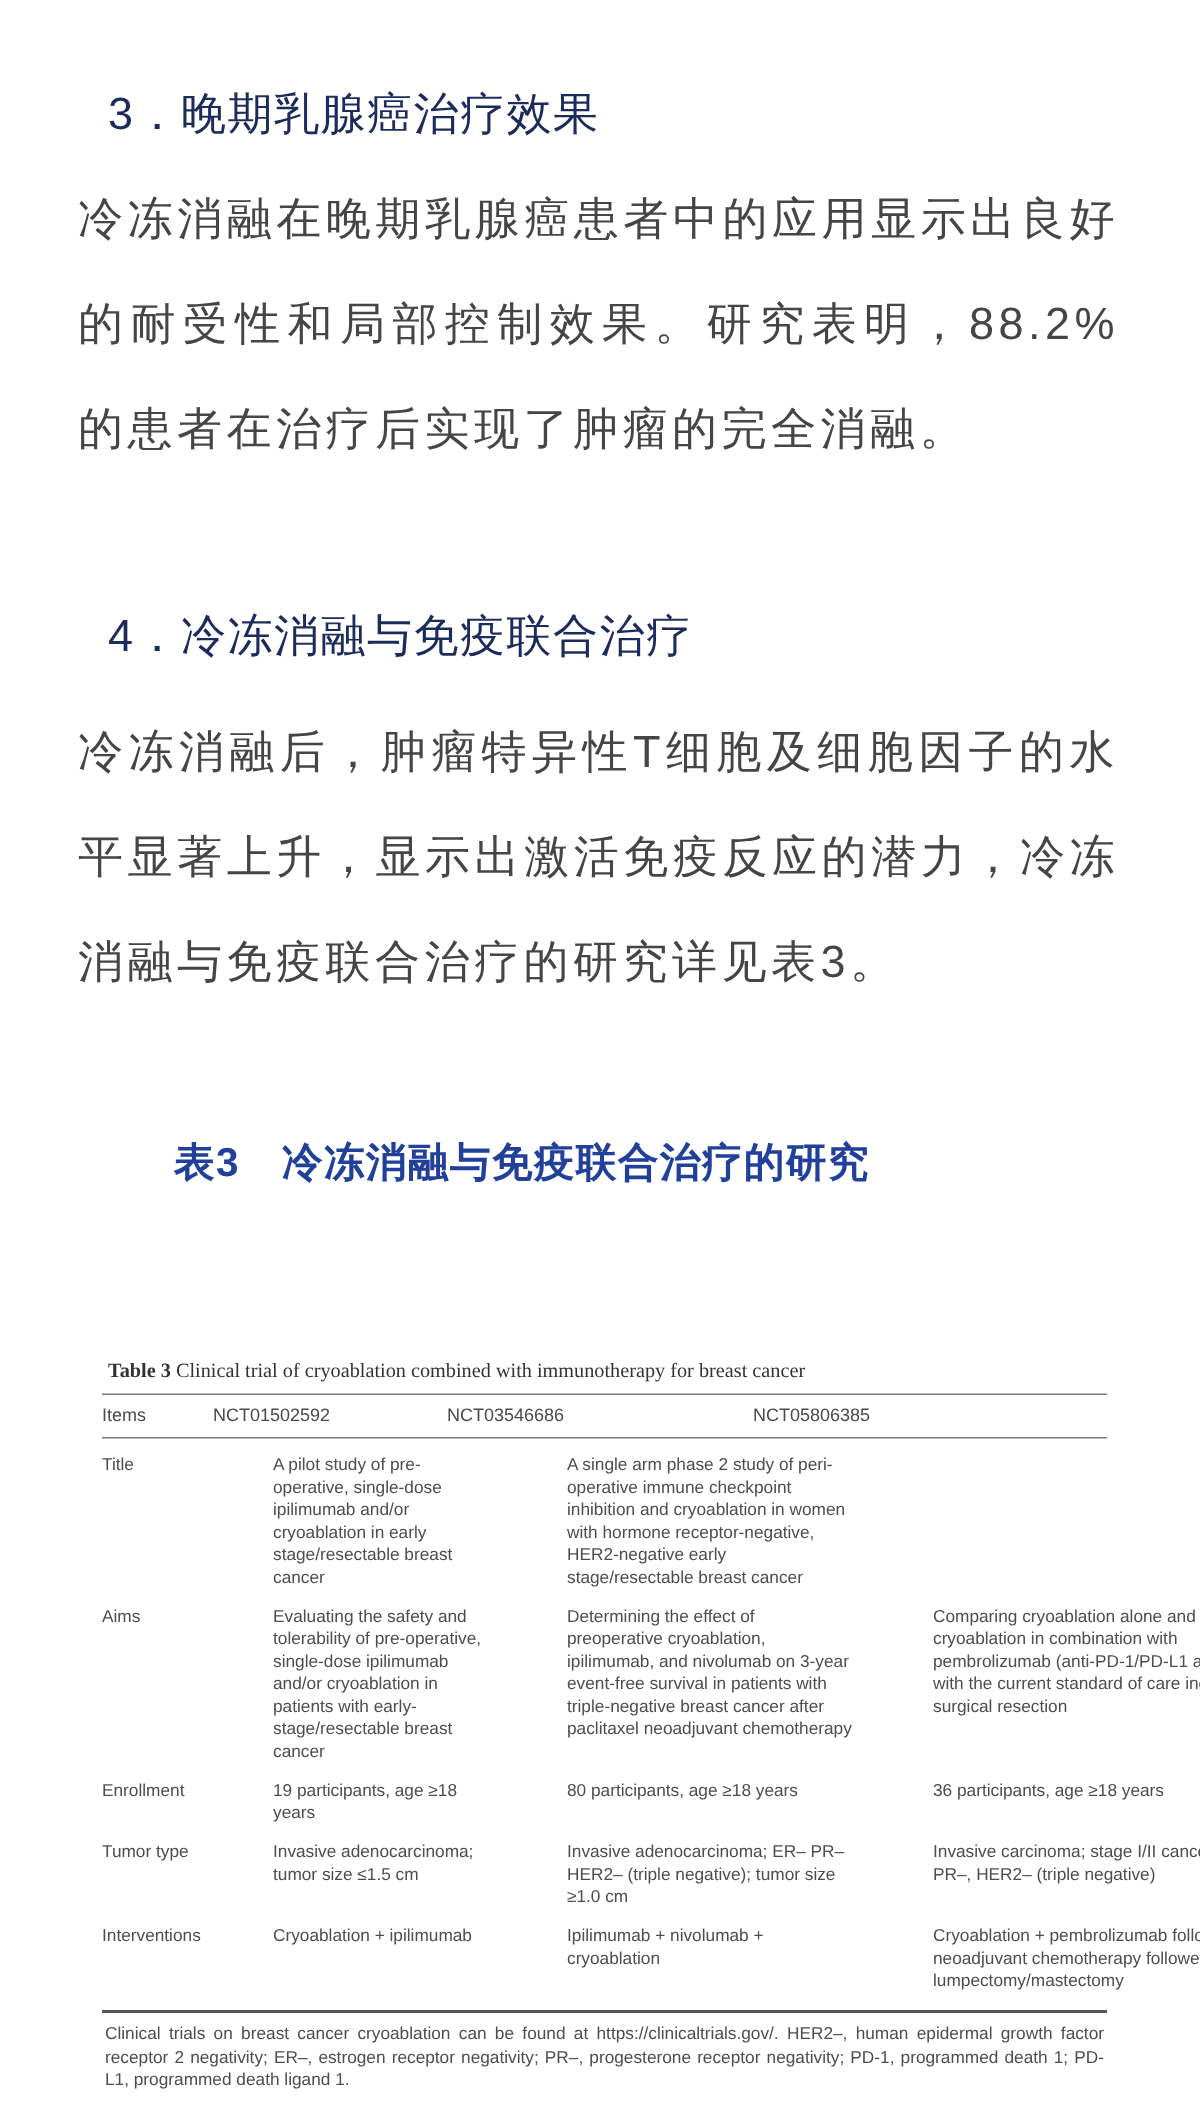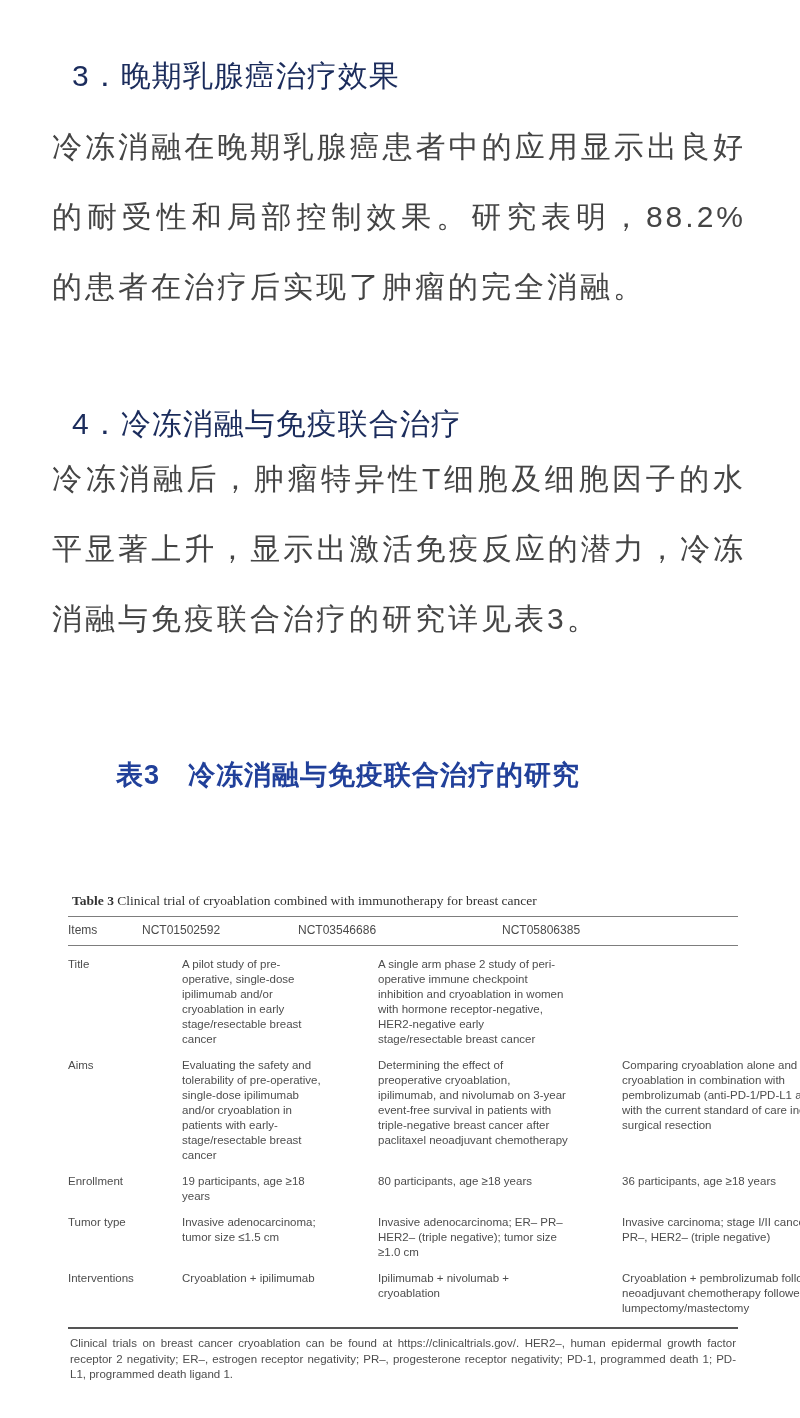--- a/index.html
+++ b/index.html
@@ -25,21 +25,21 @@
     font-size:27px;font-weight:bold;color:#21409a;letter-spacing:1px;
   }
 
   
   .table-wrap{
     left:68px;top:893px;width:670px;
     color:#4d4d4d;font-size:11.5px;
   }
   .tbl-title{
     font-family:"Liberation Serif","DejaVu Serif",serif;
-    font-size:13.5px;color:#333333;margin:0 0 7px 4px;
+    font-size:13.5px;color:#333333;margin:13px 0 7px 4px;
   }
   .tbl-title .ttl-label{font-weight:bold;}
   .rule{border-top:1.3px solid #7d7d7d;}
   .grid-row{
     display:grid;grid-template-columns:74px 156px 204px 236px;
     line-height:15px;
   }
   .hdr-row{padding:6px 0 7px 0;font-size:12px;color:#4a4a4a;}
   .body-row{padding-top:11px;gap:40px;}
   .cell{padding-right:12px;}
@@ -52,21 +52,21 @@
 </style>
 </head>
 <body>
 
 <div class="abs sec-heading" style="left:72px;top:56px;">3．晚期乳腺癌治疗效果</div>
 
 <div class="abs para" style="left:52px;top:112px;">冷冻消融在晚期乳腺癌患者中的应用显示出良好的耐受性和局部控制效果。研究表明，88.2%的患者在治疗后实现了肿瘤的完全消融。</div>
 
 <div class="abs sec-heading" style="left:72px;top:404px;">4．冷冻消融与免疫联合治疗</div>
 
-<div class="abs para" style="left:52px;top:444px;">冷冻消融后，肿瘤特异性T细胞及细胞因子的水平显著上升，显示出激活免疫反应的潜力，冷冻消融与免疫联合治疗的研究详见表3。</div>
+<div class="abs para" style="left:52px;top:467px;">冷冻消融后，肿瘤特异性T细胞及细胞因子的水平显著上升，显示出激活免疫反应的潜力，冷冻消融与免疫联合治疗的研究详见表3。</div>
 
 <div class="abs tbl-caption">表3　冷冻消融与免疫联合治疗的研究</div>
 
 <div class="abs table-wrap">
 
   <div class="tbl-title">
     <span class="ttl-label">Table 3</span><span> Clinical trial of cryoablation combined with immunotherapy for breast cancer</span>
   </div>
 
   <div class="rule"></div>

